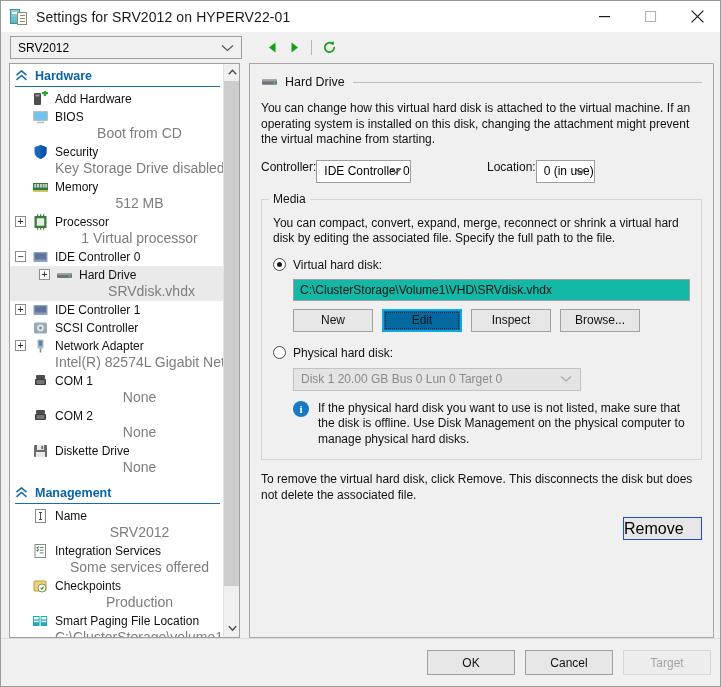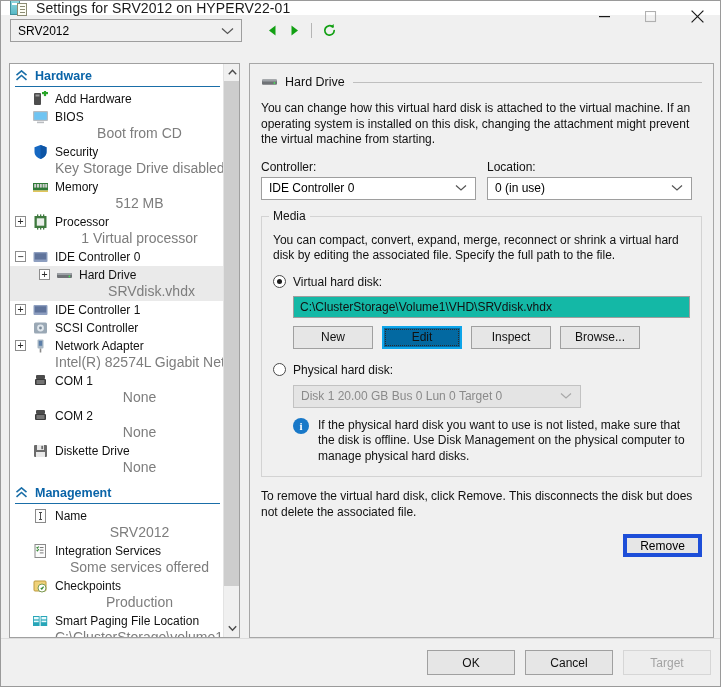--- a/index.html
+++ b/index.html
@@ -16,21 +16,21 @@
     position: relative;
     width: 721px; height: 687px;
     background: #f0f0f0;
     border: 1px solid #9a9a9a;
     overflow: hidden;
   }
 
   
   #titlebar {
     position: relative;
-    height: 14px;
+    height: 31px;
     background: #ffffff;
     display: flex;
     align-items: center;
   }
   #title-icon {
     width: 18px; height: 18px;
     margin-left: 9px; margin-right: 8px;
     position: relative; flex: 0 0 auto;
   }
   #title-icon .boxa {
@@ -252,21 +252,21 @@
     font-size: 12px;
     line-height: 15.5px;
     color: #111;
     margin-top: 10px;
   }
 
   .fieldrow {
     display: flex;
     margin-top: 12px;
   }
-  .field { display: flex; flex-direction: column; }
+  .field { display: flex; flex-direction: row; }
   .field .lbl {
     font-size: 12px; color: #111;
     margin-bottom: 3px;
   }
   .combo {
     height: 23px;
     background: #ffffff;
     border: 1px solid #9e9e9e;
     display: flex; align-items: center;
     padding-left: 7px;
@@ -393,23 +393,23 @@
   }
 
   .remove-row {
     display: flex; justify-content: flex-end;
     margin-top: 14px;
   }
   .btn-remove {
     height: 23px;
     width: 79px;
     background: #e6e6e6;
-    border: 4px solid #1d4ed8;
-    display: flex; align-items: center; justify-content: center;
-    font-size: 12px;
+    border: 1px solid #1d4ed8;
+    display: flex; align-items: center; 
+    font-size: 16px;
   }
 
   
   #footer {
     position: absolute;
     left: 0; bottom: 0;
     width: 719px; height: 48px;
     background: #f0f0f0;
     border-top: 1px solid #dcdcdc;
     display: flex; align-items: center; justify-content: flex-end;

